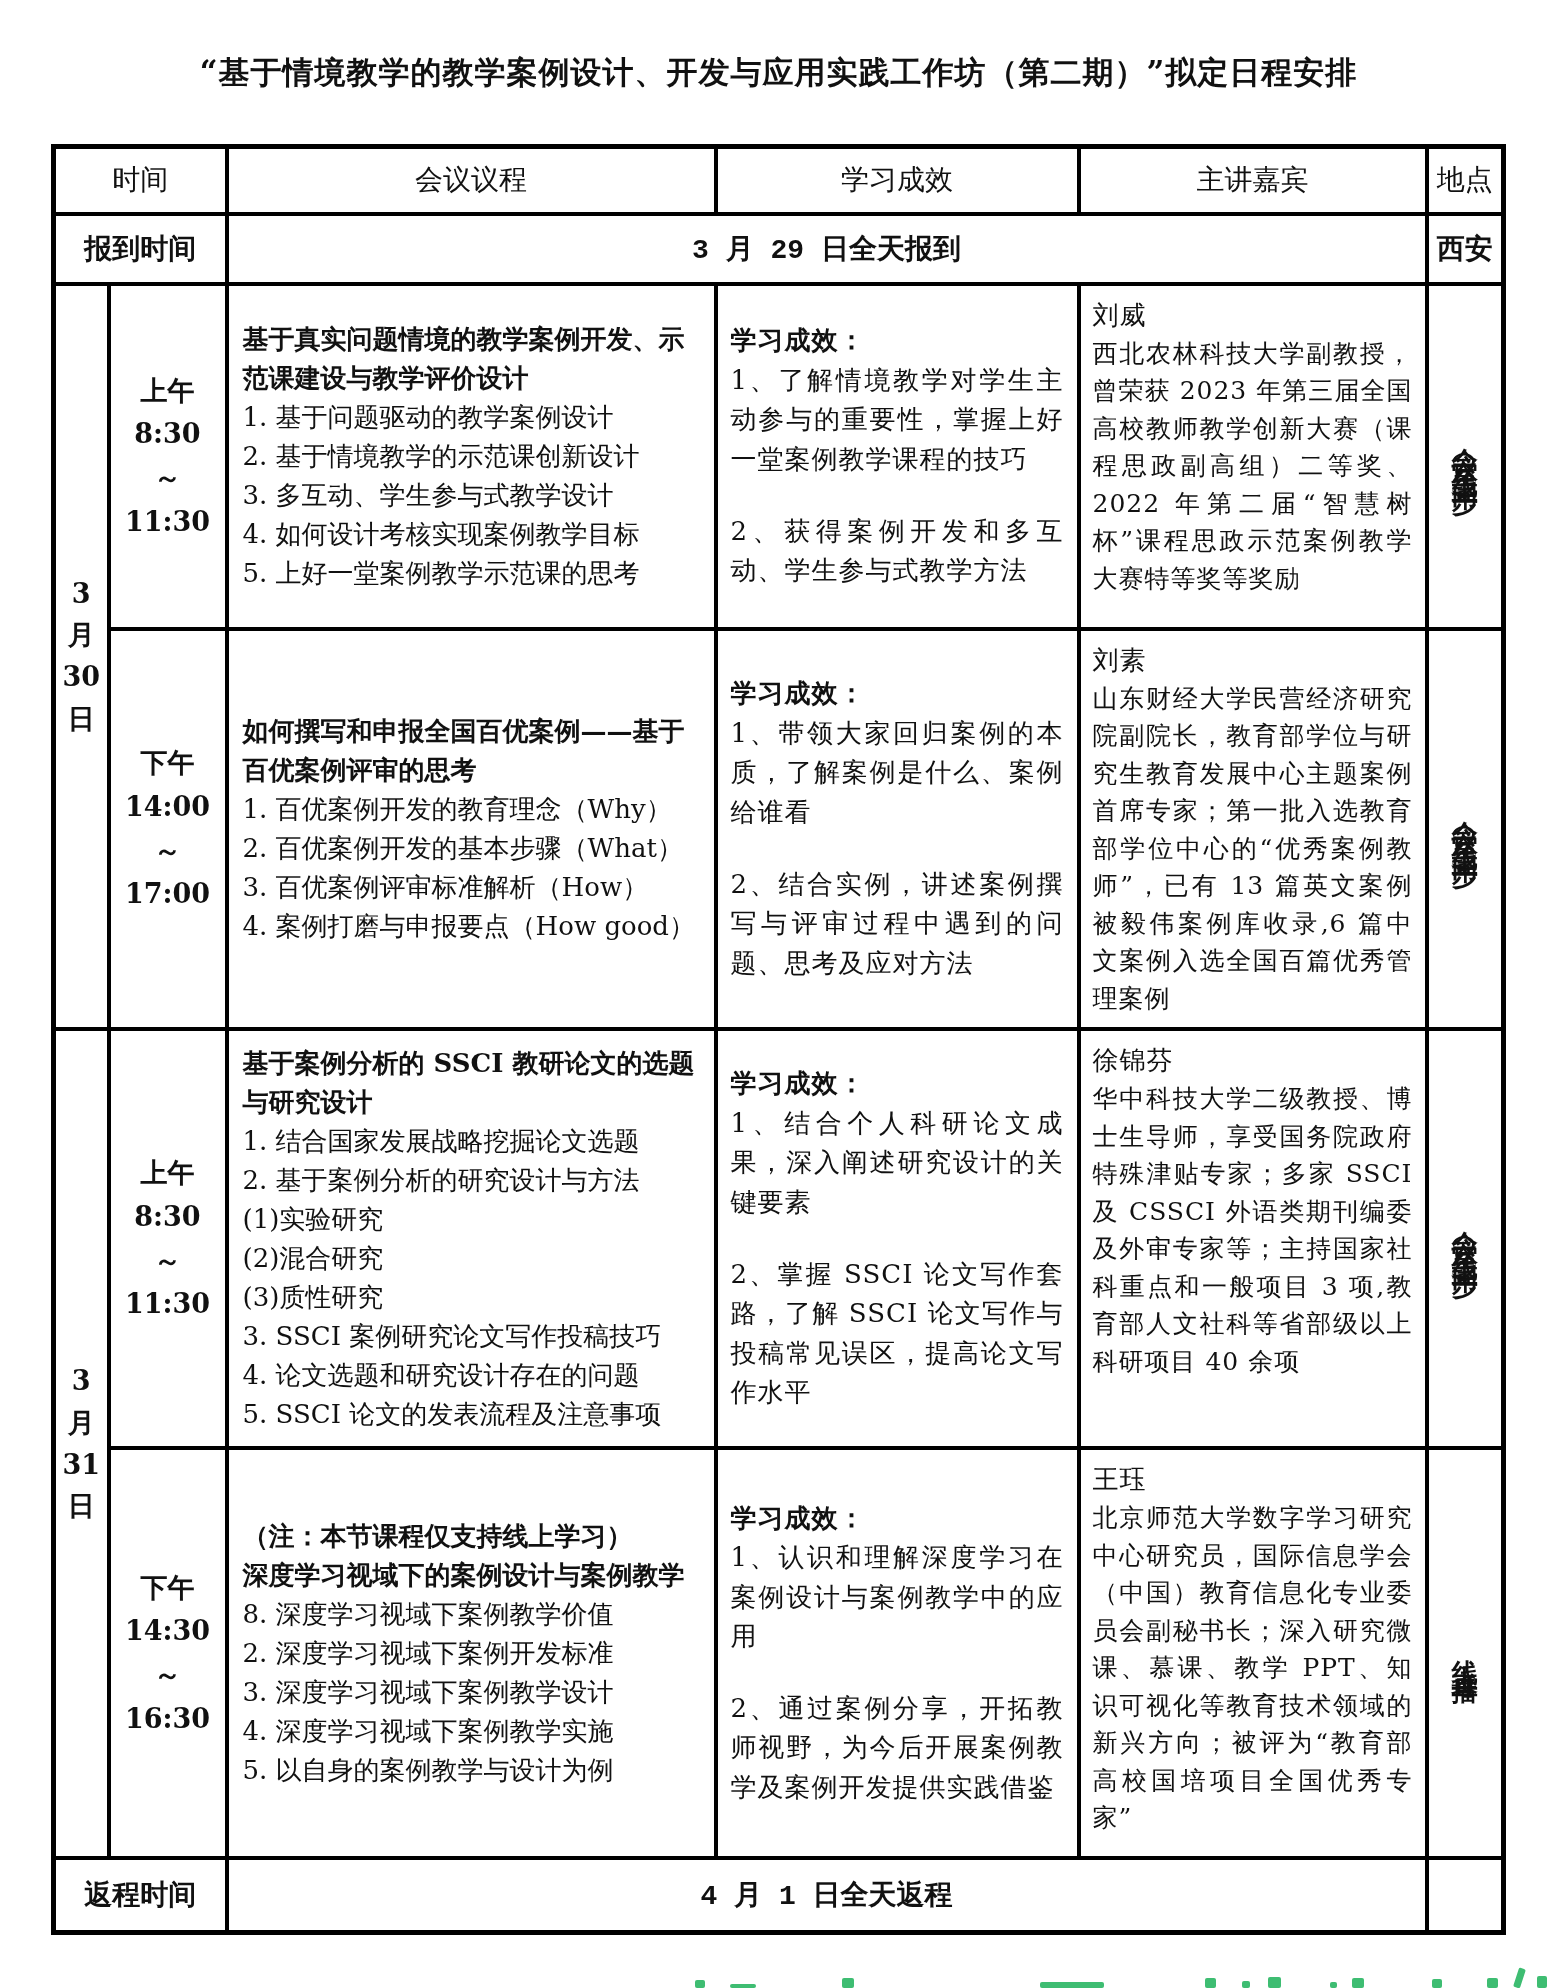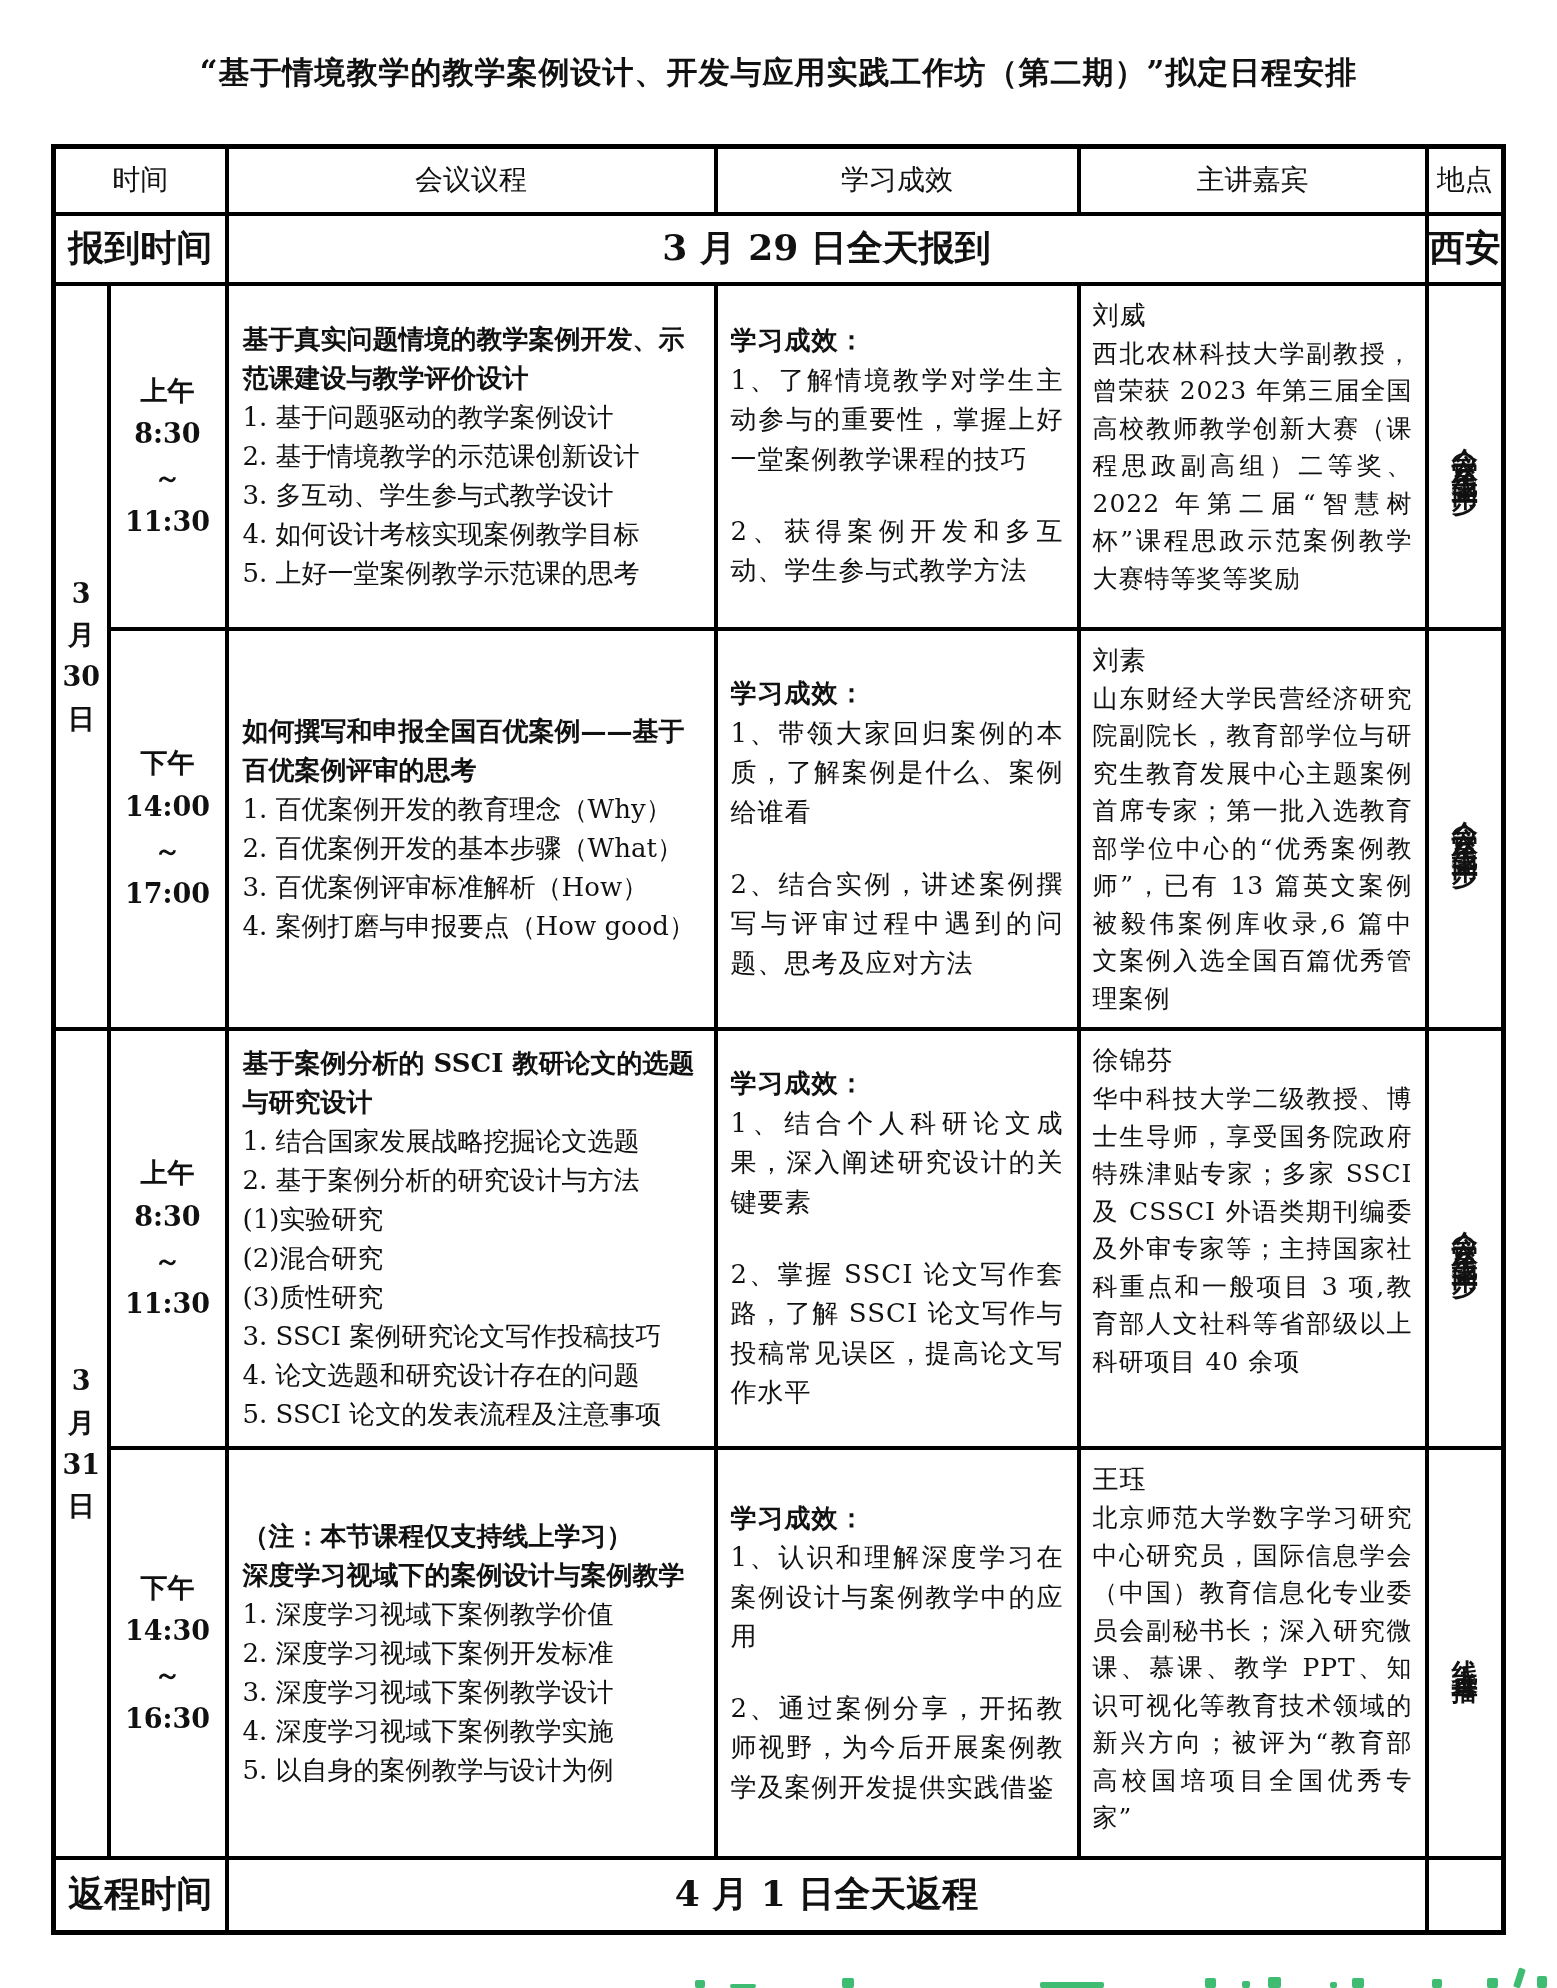--- a/index.html
+++ b/index.html
@@ -33,21 +33,21 @@
   }
   th{font-size:28px;font-weight:400;text-align:center;vertical-align:middle;}
   .rh-head{height:67px;}
   .rh-checkin{height:70px;}
   .rh-s1{height:345px;}
   .rh-s2{height:380px;}
   .rh-s3{height:419px;}
   .rh-s4{height:410px;}
   .rh-return{height:74px;}
   .center{text-align:center;vertical-align:middle;}
-  .bigcell{font-size:36px;font-weight:700;}
+  .bigcell{font-size:28px;font-weight:700;font-family:Liberation Mono, monospace;}
   .datecell{
     vertical-align:middle;text-align:center;
     font-size:27px;font-weight:700;line-height:1.55;
   }
   .timecell{
     vertical-align:middle;text-align:center;
     font-size:27px;font-weight:700;line-height:1.62;
   }
   .agendacell{
     vertical-align:middle;
@@ -220,21 +220,21 @@
     <tr class="rh-s4">
       <td class="timecell">
         <div>下午</div>
         <div>14:30</div>
         <div>～</div>
         <div>16:30</div>
       </td>
       <td class="agendacell">
         <div class="atitle">（注：本节课程仅支持线上学习）</div>
         <div class="atitle">深度学习视域下的案例设计与案例教学</div>
-        <div>1. 深度学习视域下案例教学价值</div>
+        <div>8. 深度学习视域下案例教学价值</div>
         <div>2. 深度学习视域下案例开发标准</div>
         <div>3. 深度学习视域下案例教学设计</div>
         <div>4. 深度学习视域下案例教学实施</div>
         <div>5. 以自身的案例教学与设计为例</div>
       </td>
       <td class="outcell">
         <div class="olabel">学习成效：</div>
         <div>1、认识和理解深度学习在案例设计与案例教学中的应用</div>
         <div class="gap">2、通过案例分享，开拓教师视野，为今后开展案例教学及案例开发提供实践借鉴</div>
       </td>

